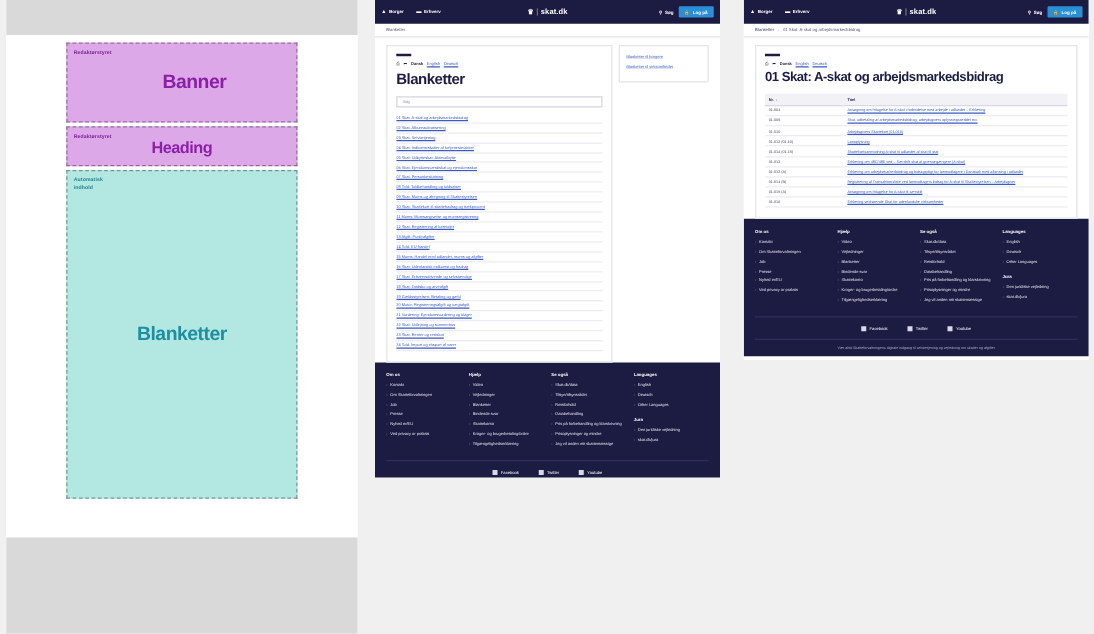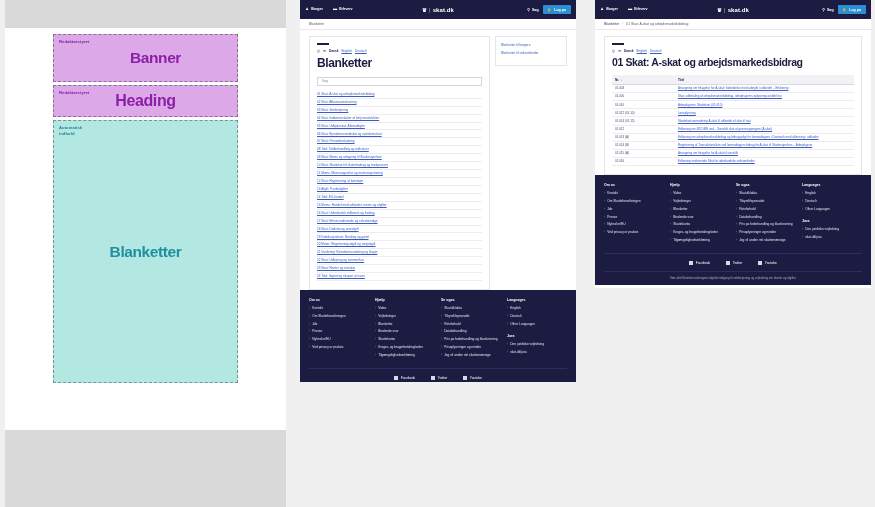--- a/index.html
+++ b/index.html
@@ -26,27 +26,27 @@
     margin-bottom:3px;
     display:flex; align-items:center; justify-content:center;
   }
   .wf-block .tag{
     position:absolute; top:4px; left:5px;
     font-size:4.1px; line-height:1.45; font-weight:700; letter-spacing:.1px;
     text-align:left;
   }
   .wf-block .ttl{ font-weight:700; letter-spacing:-.4px; }
 
-  .wf-banner{ background:#dca8e8; height:48px;padding-left:20px; }
+  .wf-banner{ background:#dca8e8; height:64px;padding-left:20px; }
   .wf-banner .tag{ color:#7a1f99; }
   .wf-banner .ttl{ color:#8b1fa8; font-size:15.5px; }
 
   .wf-heading{ background:#dca8e8; height:32px; }
   .wf-heading .tag{ color:#7a1f99; }
-  .wf-heading .ttl{ color:#8b1fa8; font-size:16px; }
+  .wf-heading .ttl{ color:#8b1fa8; font-size:13px; }
 
   .wf-blank{ background:#b3e8e2; height:263px; }
   .wf-blank .tag{ color:#1f7f8c; }
   .wf-blank .ttl{ color:#1f8fa0; font-size:15.5px; }
 
   
   .win{ position:absolute; background:#ffffff; overflow:hidden; }
   .win-mid{ left:300px; top:0; width:276px; height:382px; }
   .win-right{ left:595px; top:0; width:276px; height:288px; }
 

